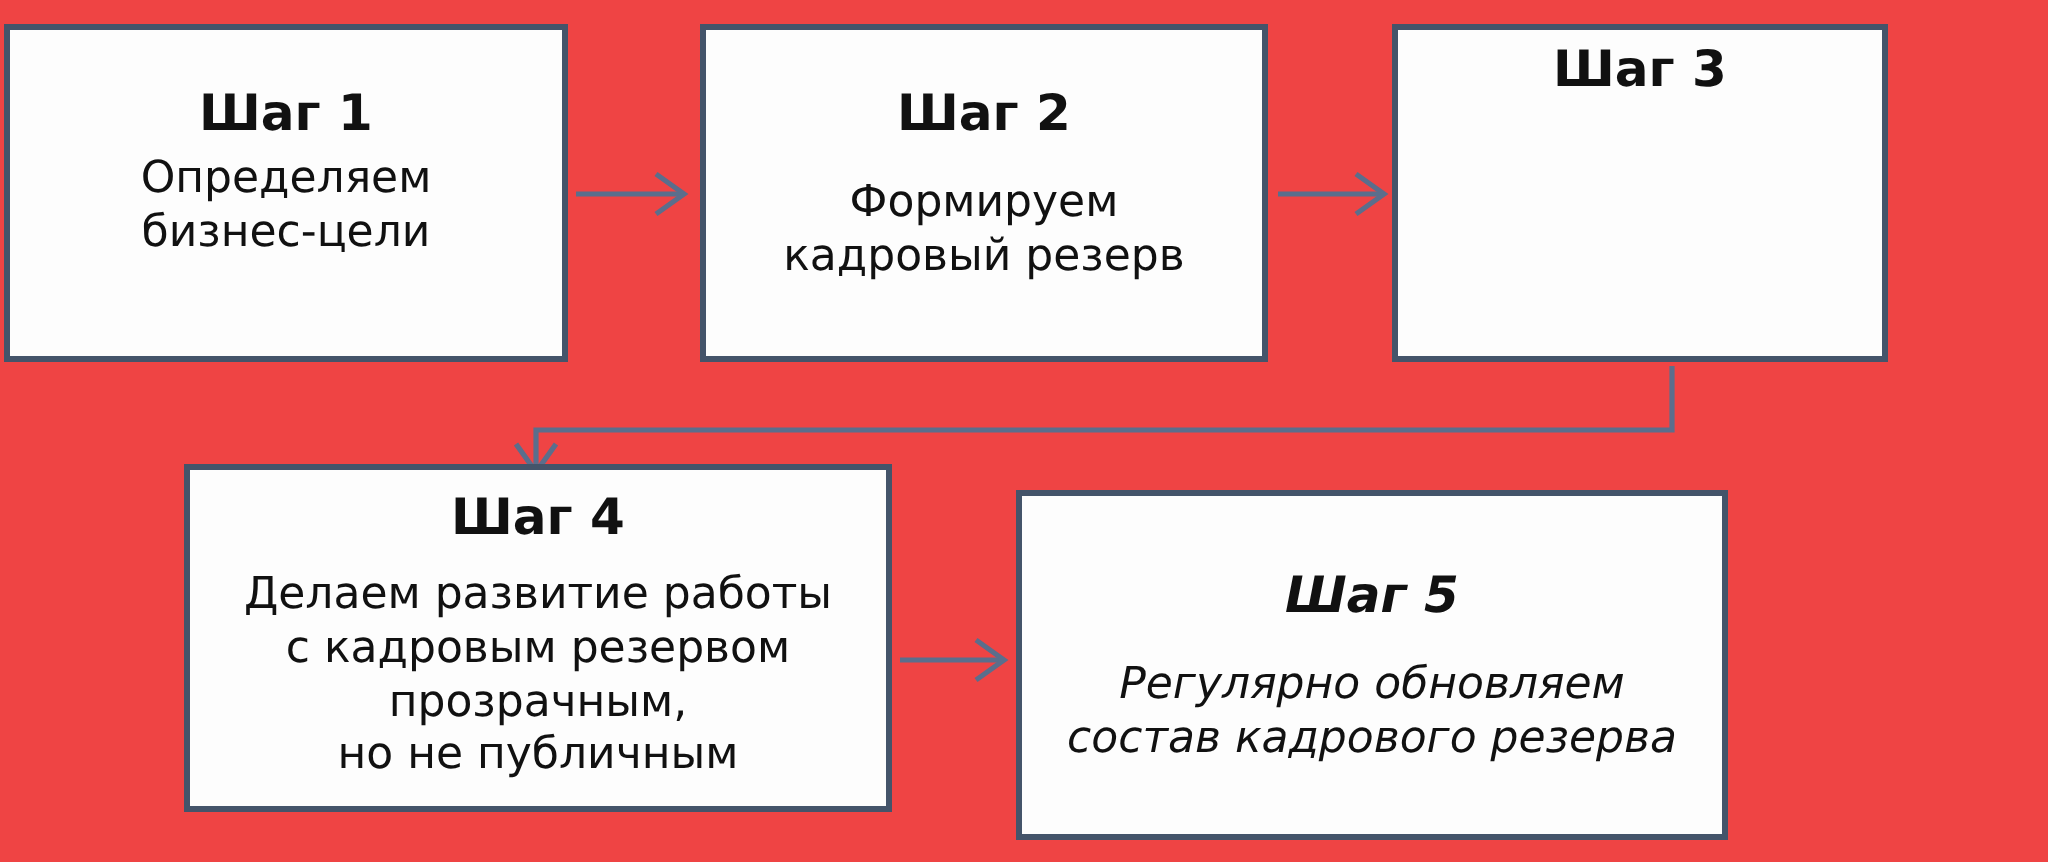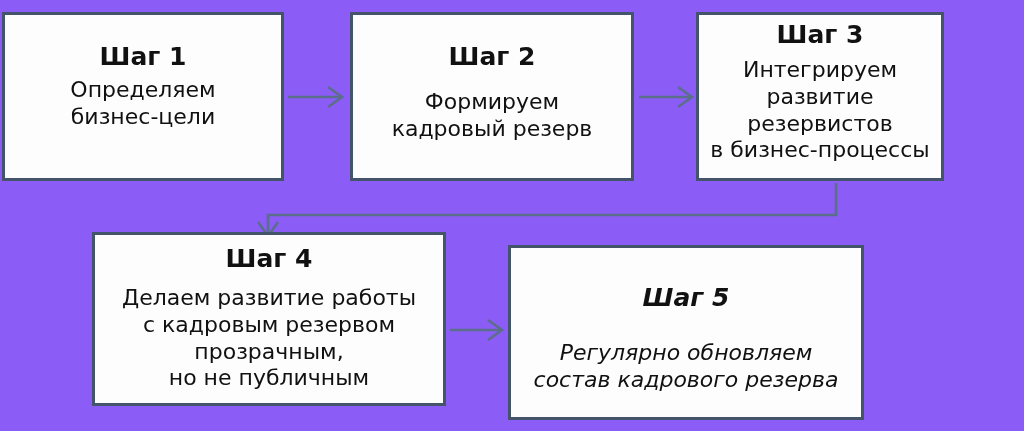--- a/index.html
+++ b/index.html
@@ -12,21 +12,21 @@
     height: 431px;
     position: relative;
     overflow: hidden;
     font-family: "DejaVu Sans", "Liberation Sans", sans-serif;
   }
   #canvas {
     position: absolute;
     left: 0; top: 0;
     width: 1024px;
     height: 431px;
-    background: #8b5cf6;
+    background: #ef4444;
   }
   .step-box {
     position: absolute;
     box-sizing: border-box;
     background: #FDFDFD;
     border: 3px solid #44546A;
     display: flex;
     flex-direction: column;
     align-items: center;
     text-align: center;
@@ -54,21 +54,21 @@
   #box-2 { left: 350px; top: 12px;  width: 284px; height: 169px; padding-top: 28px; }
   #box-2 .step-body { margin-top: 18px; }
 
   #box-3 { left: 696px; top: 12px;  width: 248px; height: 169px; padding-top: 6px; }
   #box-3 .step-body { margin-top: 8px; }
 
   #box-4 { left: 92px;  top: 232px; width: 354px; height: 174px; padding-top: 10px; }
   #box-4 .step-body { margin-top: 12px; }
 
   #box-5 { left: 508px; top: 245px; width: 356px; height: 175px; padding-top: 36px; font-style: italic; }
-  #box-5 .step-body { margin-top: 28px; }
+  #box-5 .step-body { margin-top: 18px; }
 
   
   .connector-svg {
     position: absolute;
     left: 0; top: 0;
     width: 1024px;
     height: 431px;
     pointer-events: none;
   }
 </style>
@@ -107,24 +107,20 @@
   </div>
 
   <div class="step-box" id="box-2">
     <div class="step-title">Шаг 2</div>
     <div class="step-body">Формируем
 кадровый резерв</div>
   </div>
 
   <div class="step-box" id="box-3">
     <div class="step-title">Шаг 3</div>
-    <div class="step-body">Интегрируем
-развитие
-резервистов
-в бизнес-процессы</div>
   </div>
 
   <div class="step-box" id="box-4">
     <div class="step-title">Шаг 4</div>
     <div class="step-body">Делаем развитие работы
 с кадровым резервом
 прозрачным,
 но не публичным</div>
   </div>
 

